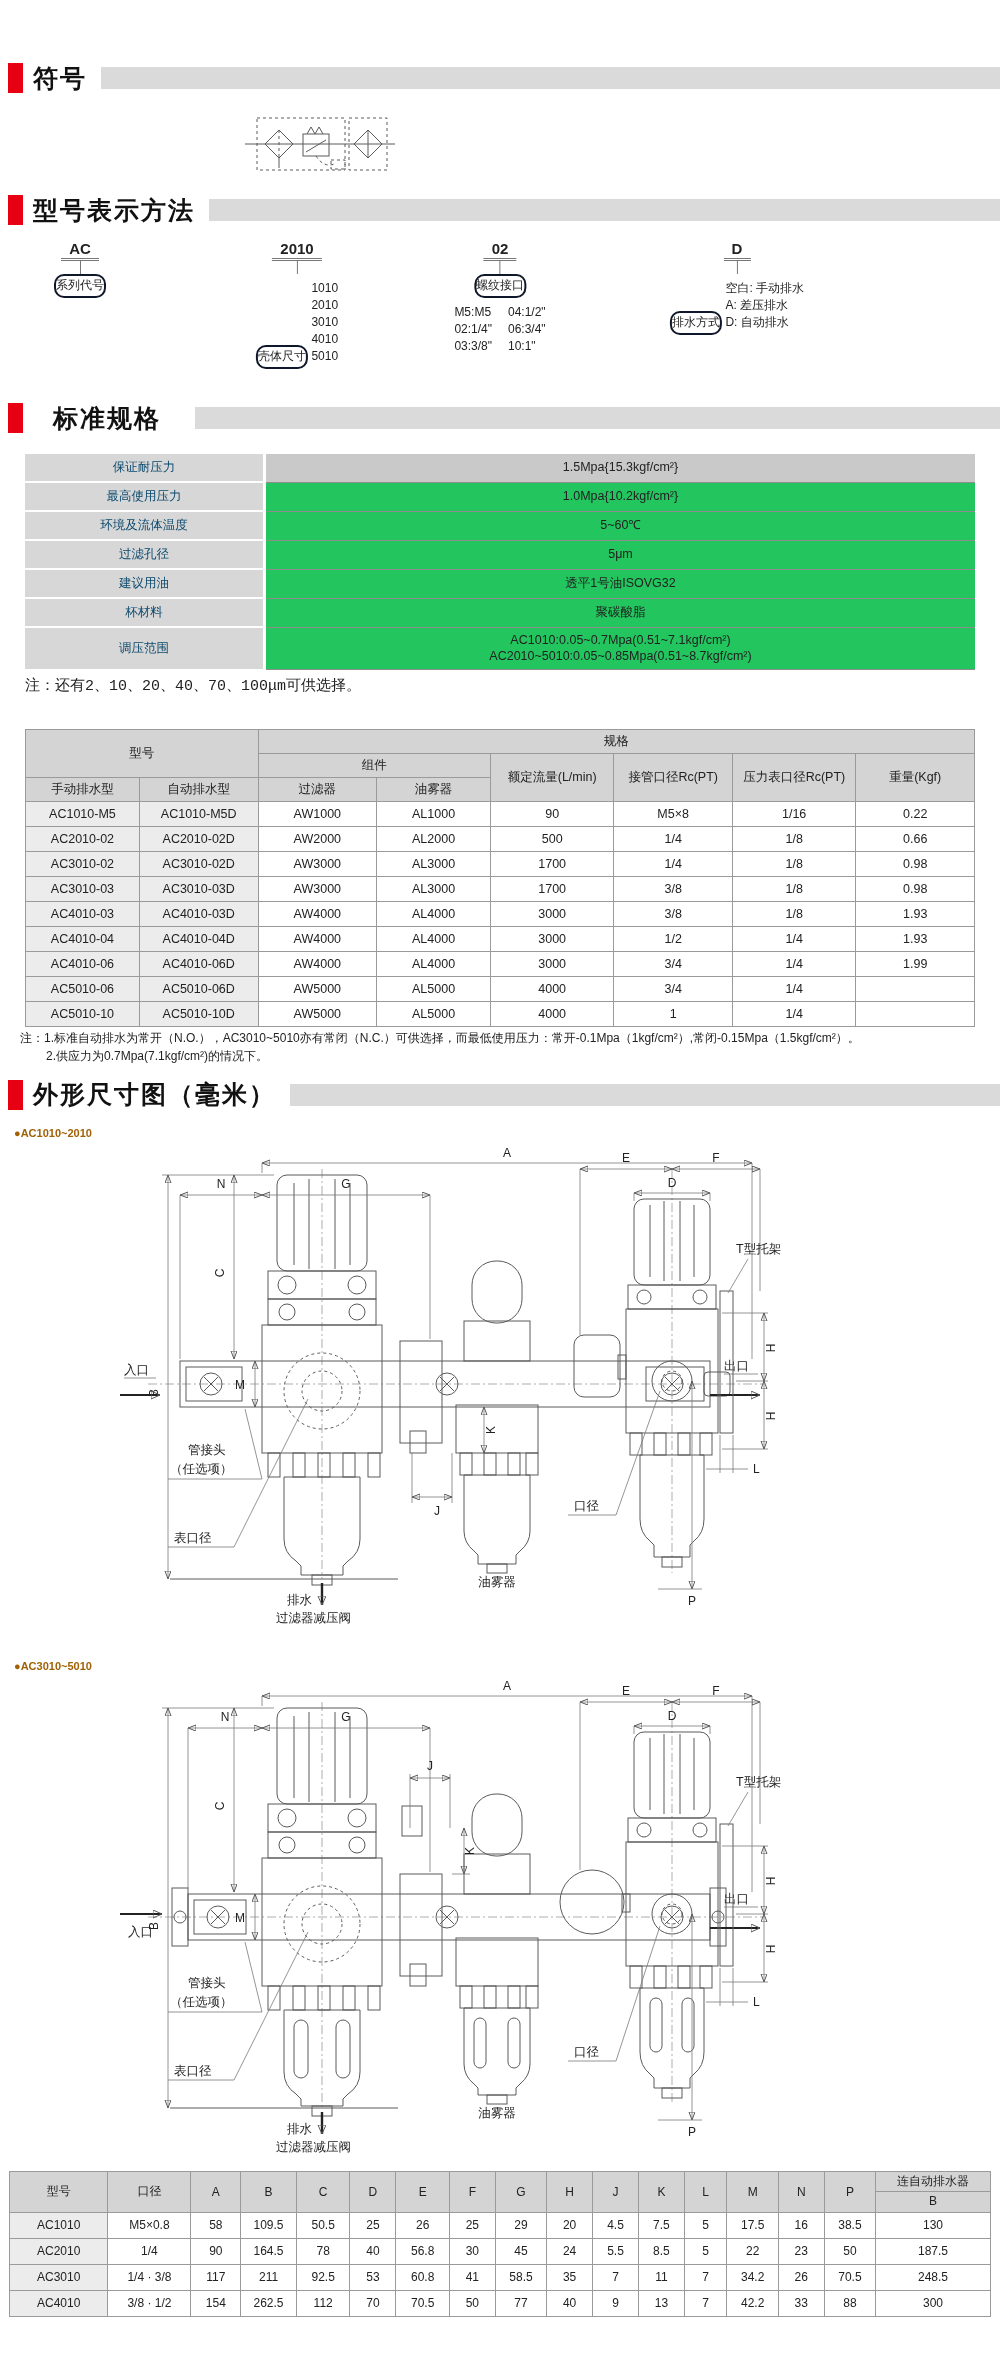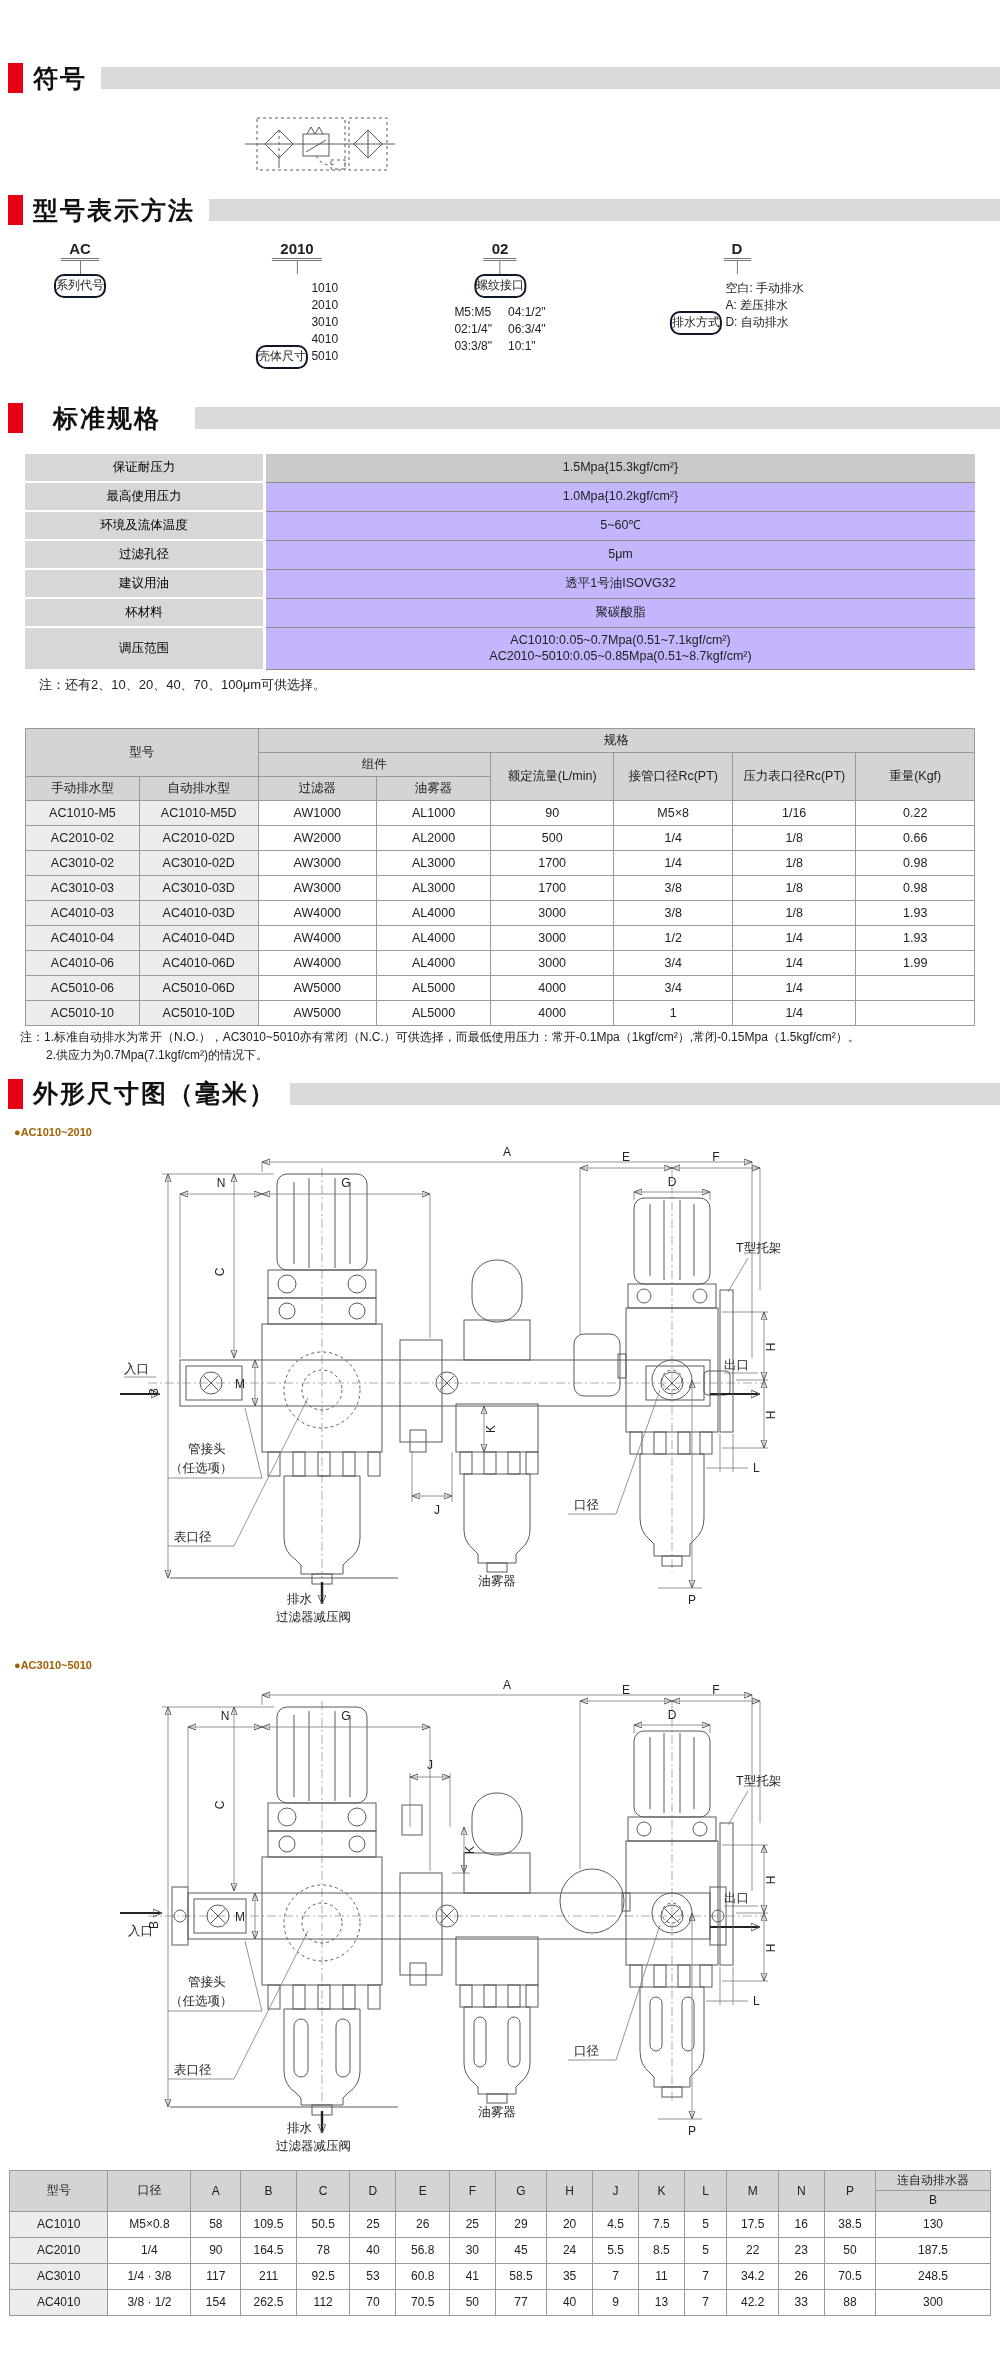--- a/index.html
+++ b/index.html
@@ -17,24 +17,24 @@
   .desig-col{position:absolute;top:0;transform:translateX(-50%);text-align:center;}
   .desig-code{display:inline-block;font-weight:bold;font-size:15px;border-bottom:3px double #777;padding:0 8px 1px;}
   .desig-tick{width:1px;height:13px;background:#777;margin:0 auto;}
   .desig-tag{display:inline-block;border:2px solid #0f172a;border-radius:10px;padding:1px 0 2px;font-size:12px;margin-top:0;}
   .desig-opts{margin-top:6px;font-size:12px;line-height:17px;text-align:left;display:inline-block;}
   .opt2{display:flex;gap:16px;}
   
   .spec-table{border-collapse:collapse;width:950px;margin:14px 0 0 25px;table-layout:fixed;}
   .spec-table td{font-size:12.5px;vertical-align:middle;}
   .sl{background:#d7d7d7;width:230px;text-align:center;padding:5px 4px;
-      border-bottom:2px solid #fff;border-right:3px solid #fff;color:#000000;}
-  .sv{text-align:center;border-bottom:1px solid #8d8d8d;padding:4px 4px;background:#c4b5fd;line-height:1.35;}
+      border-bottom:2px solid #fff;border-right:3px solid #fff;color:#0c4a6e;}
+  .sv{text-align:center;border-bottom:1px solid #8d8d8d;padding:4px 4px;background:#22c55e;line-height:1.35;}
   .sv0{background:#c9c9c9;}
-  .small-note{font-size:13px;margin:5px 0 0 39px;}
+  .small-note{font-size:15px;margin:5px 0 0 25px;font-family:Liberation Mono, monospace;}
   
   .model-table{border-collapse:collapse;width:950px;margin:34px 0 0 25px;table-layout:fixed;}
   .model-table th,.model-table td{border:1px solid #9a9a9a;text-align:center;font-size:12.5px;font-weight:normal;padding:0;}
   .model-table th{background:#d4d4d4;height:23px;}
   .model-table td{height:24px;background:#fff;}
   .model-table td.mc{background:#ececec;}
   .mt-notes{font-size:12px;margin:2px 0 0 20px;line-height:1.5;}
   .mt-notes .n2{margin-left:26px;}
   
   .bullet{font-size:11px;margin:10px 0 0 14px;font-weight:bold;color:#a16207;}

